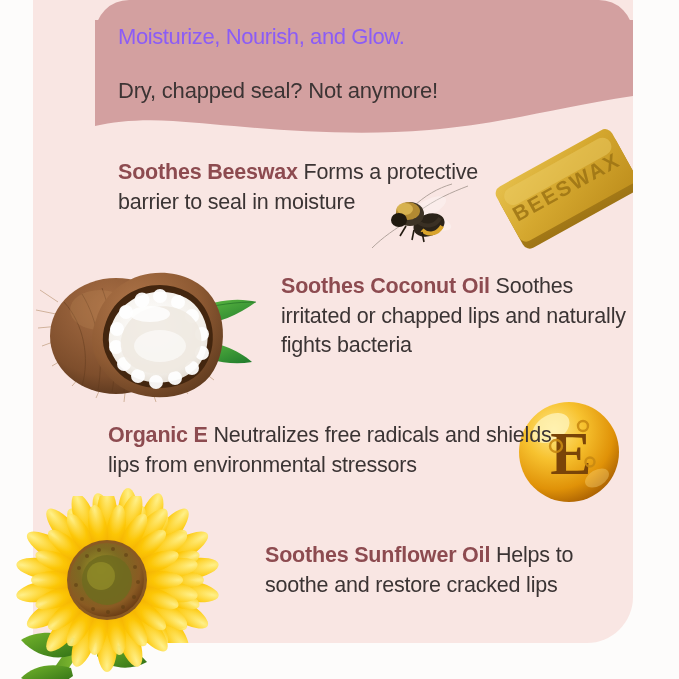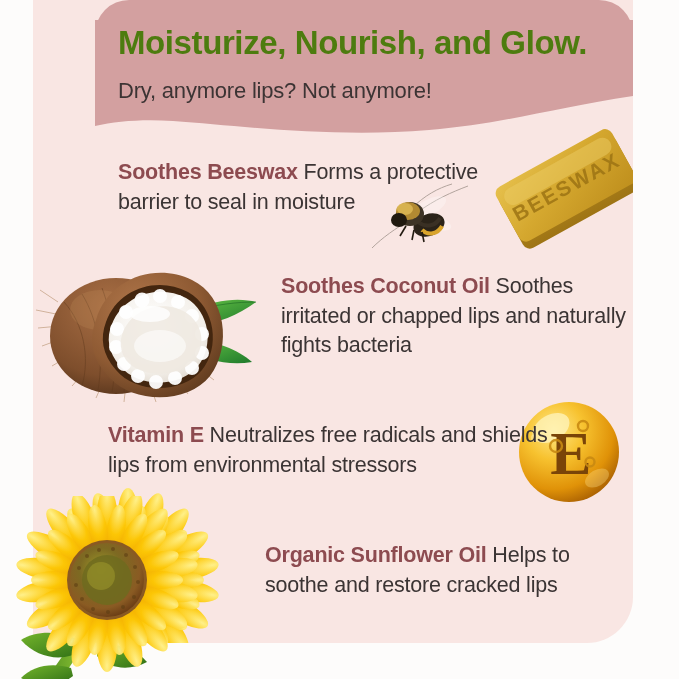--- a/index.html
+++ b/index.html
@@ -51,23 +51,23 @@
     width: 600px;
     height: 175px;
     pointer-events: none;
   }
 
   
   .headline {
     position: absolute;
     left: 85px;
     top: 24px;
-    font-size: 33px;
-    font-weight: bold;
-    color: #4d7c0f;
+    font-size: 22px;
+    font-weight: normal;
+    color: #8b5cf6;
     letter-spacing: -0.4px;
     white-space: nowrap;
   }
   .subhead {
     position: absolute;
     left: 85px;
     top: 78px;
     font-size: 22px;
     font-weight: normal;
     color: #3c3434;
@@ -384,36 +384,36 @@
         <text x="58" y="78" text-anchor="middle" font-family="'Liberation Serif', serif" font-size="62" font-weight="bold" fill="#7a4408">E</text>
         <g fill="none" stroke="#c98a12" stroke-width="2.4" opacity="0.9">
           <circle cx="43" cy="50" r="6"></circle>
           <circle cx="70" cy="30" r="5"></circle>
           <circle cx="77" cy="66" r="4.5"></circle>
         </g>
       </svg>
     </div>
 
     <div class="headline">Moisturize, Nourish, and Glow.</div>
-    <div class="subhead">Dry, anymore lips? Not anymore!</div>
+    <div class="subhead">Dry, chapped seal? Not anymore!</div>
 
     <div class="benefit b-beeswax">
       <span class="accent">Soothes Beeswax</span><span> Forms a protective barrier to seal in moisture</span>
     </div>
 
     <div class="benefit b-coconut">
       <span class="accent">Soothes Coconut Oil</span><span> Soothes irritated or chapped lips and naturally fights bacteria</span>
     </div>
 
     <div class="benefit b-vitamine">
-      <span class="accent">Vitamin E</span><span> Neutralizes free radicals and shields lips from environmental stressors</span>
+      <span class="accent">Organic E</span><span> Neutralizes free radicals and shields lips from environmental stressors</span>
     </div>
 
     <div class="benefit b-sunflower">
-      <span class="accent">Organic Sunflower Oil</span><span> Helps to soothe and restore cracked lips</span>
+      <span class="accent">Soothes Sunflower Oil</span><span> Helps to soothe and restore cracked lips</span>
     </div>
 
   </div>
 
   <div class="art" style="left:-9px; top:496px; width:224px; height:183px; clip-path: inset(0 0 0 0);">
     <svg width="232" height="190" viewBox="0 0 232 190" aria-hidden="true">
       <defs>
         <linearGradient id="stemG2" x1="0" y1="0" x2="1" y2="0">
           <stop offset="0%" stop-color="#4e8c1f"></stop>
           <stop offset="55%" stop-color="#79b32e"></stop>

